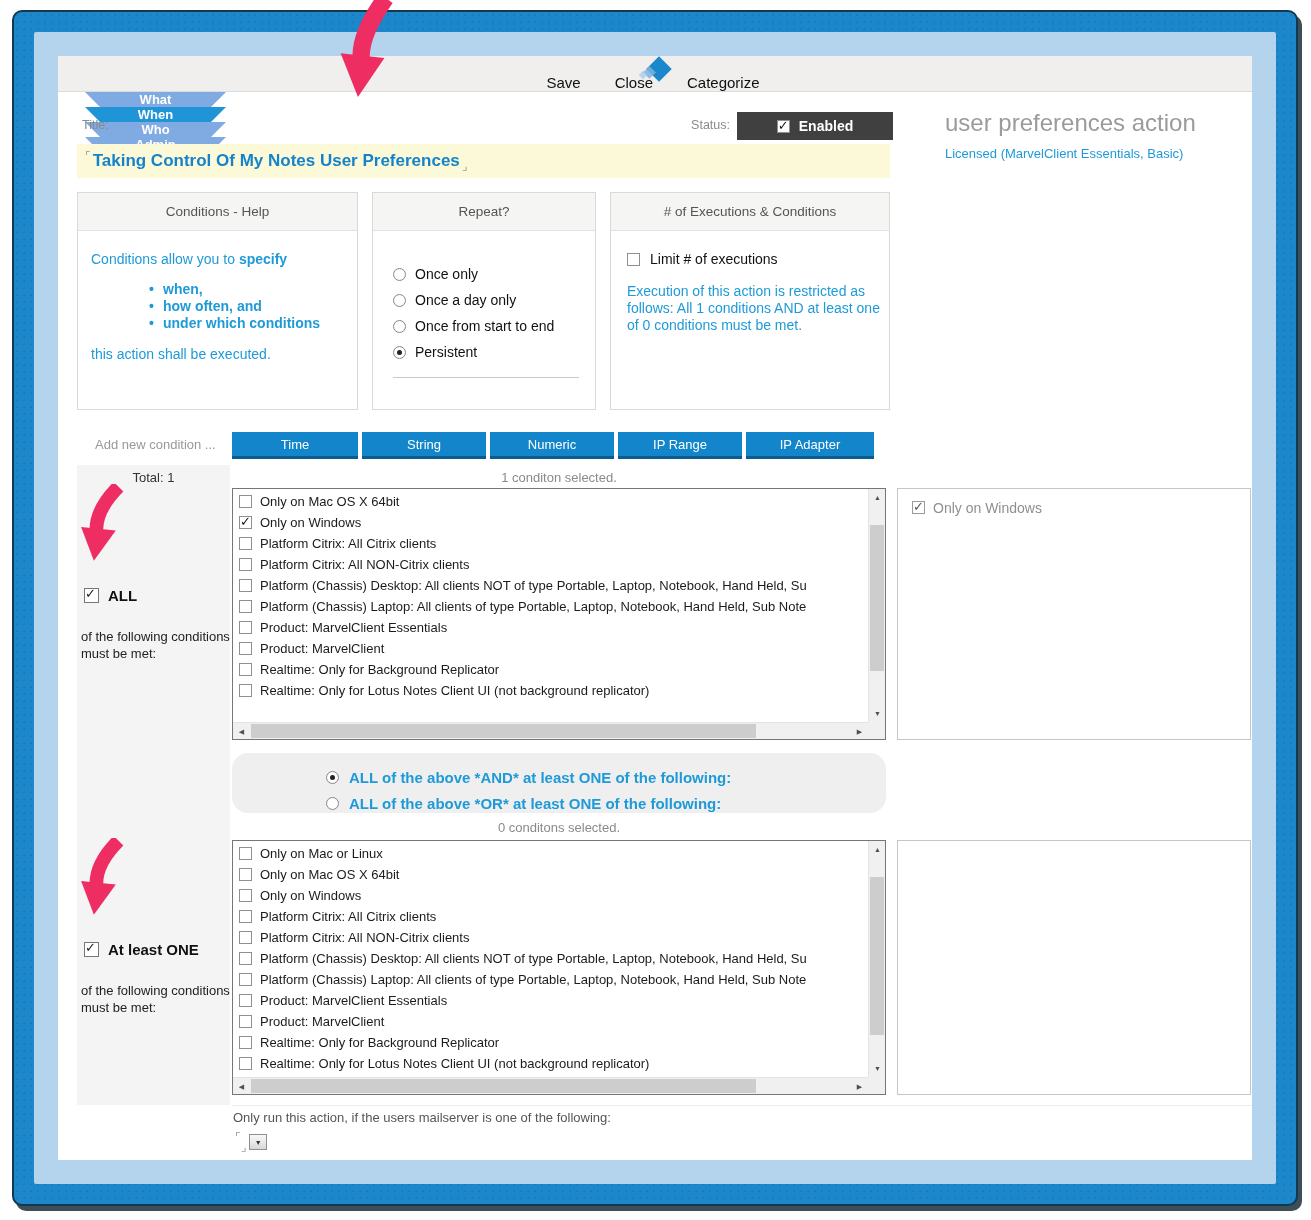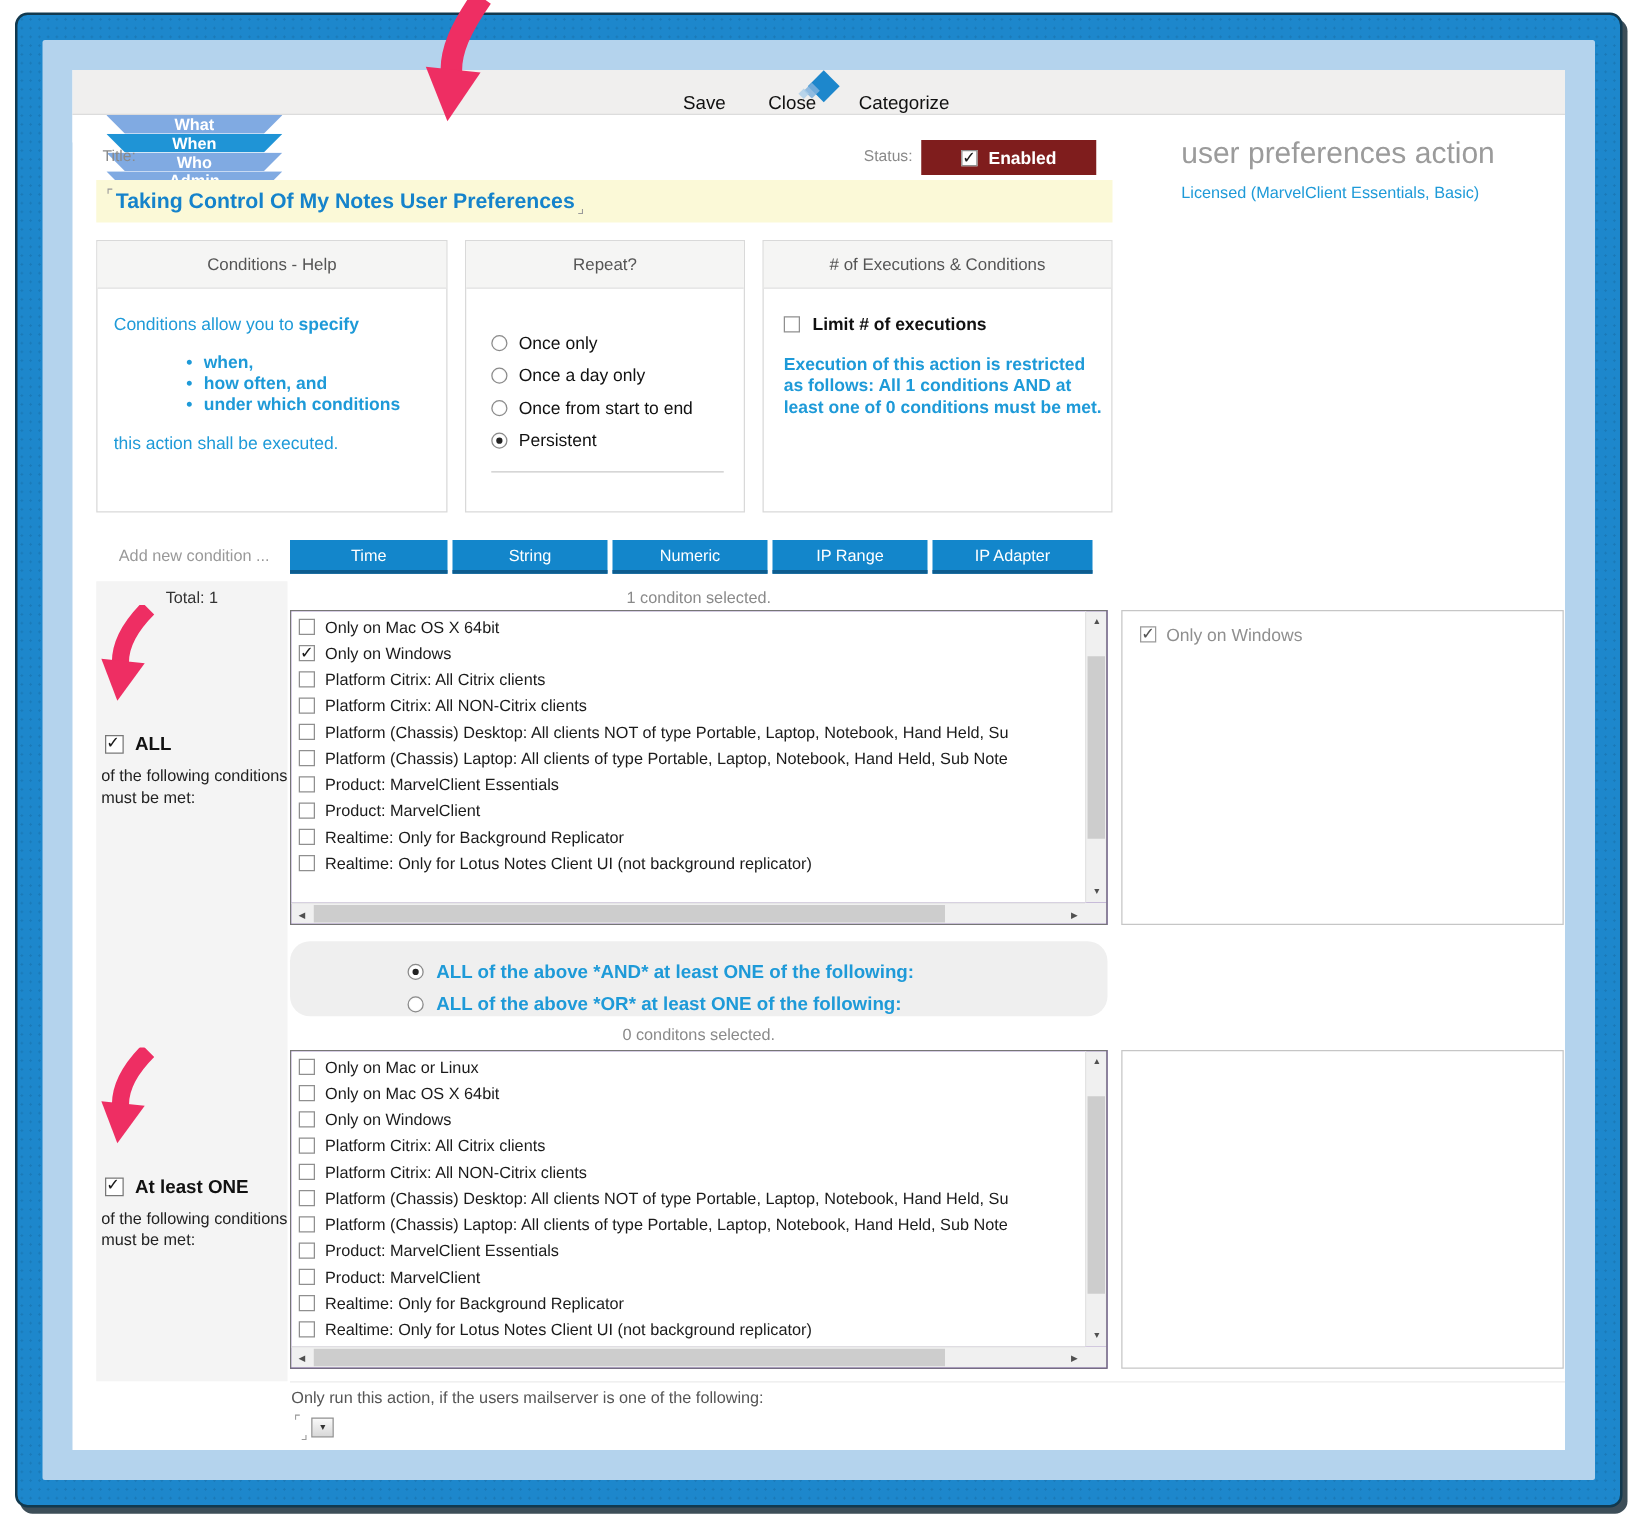--- a/index.html
+++ b/index.html
@@ -31,21 +31,21 @@
   .tabs { position:absolute; left:0; top:36px; width:100%; height:22px; background:#fff;
     display:flex; padding-left:27px;flex-direction:column; }
   .tab { width:141px; height:22px; margin-right:1px; background:#80aae2; color:#fff;
     display:flex; align-items:center; justify-content:center;
     clip-path:polygon(0 0, 100% 0, calc(100% - 15px) 100%, 15px 100%); }
   .tab span { font-size:13px; font-weight:600; color:#fff; }
   .tab.on { background:#1f94d6; }
 
   
   .lbl { position:absolute; font-size:12.5px; color:#8a8a8a; }
-  .status-box { position:absolute; left:679px; top:56px; width:140px; height:28px; background:#7f1d1d;
+  .status-box { position:absolute; left:679px; top:56px; width:156px; height:28px; background:#404040;
     display:flex; align-items:center; justify-content:center; gap:9px; }
   .status-box .cb { background:#fff; }
   .status-box span.txt { color:#fff; font-size:14px; font-weight:bold; }
   .prod-title { position:absolute; left:887px; top:53px; font-size:24px; font-weight:normal; color:#9b9b9b; }
   .license { position:absolute; left:887px; top:90px; font-size:13px; color:#1e9ad8; }
   .title-field { position:absolute; left:19px; top:88px; width:813px; height:34px; background:#fbf9d7;
     display:flex; align-items:center; padding-left:8px; }
   .title-field .val { font-size:17px; font-weight:bold; color:#1583cb; margin:0 2px; white-space:nowrap; }
   .nb { color:#9a9a9a; font-size:12px; }
   .nb.open { vertical-align:top; position:relative; top:-5px; }
@@ -66,38 +66,38 @@
   .panel { position:absolute; top:136px; height:218px; background:#fff; border:1px solid #d9d9d9; }
   .panel .phead { height:38px; background:#f5f5f4; border-bottom:1px solid #e2e2e2;
     display:flex; align-items:center; justify-content:center; font-size:13.5px; color:#555; }
   .help-body { padding:20px 12px 0 13px; color:#1e9ad8; font-size:14px; }
   .help-bullets { margin:14px 0 14px 58px; }
   .help-bullets div { font-weight:bold; line-height:17px; position:relative; padding-left:14px; }
   .help-bullets div::before { content:"•"; position:absolute; left:0; top:0; }
   .repeat-body { padding:30px 0 0 20px; }
   .radio-row { display:flex; align-items:center; gap:9px; height:26px; font-size:14px; color:#111; }
   .repeat-hr { margin:12px 0 0 2px; width:186px; border-top:1px solid #c9c9c9; }
-  .exec-body { padding:20px 0 0 16px;font-weight:bold; }
+  .exec-body { padding:20px 0 0 16px; }
   .exec-cb-row { display:flex; align-items:center; gap:10px; font-size:14px; color:#111; }
   .exec-note { margin-top:16px; width:258px; color:#1e9ad8; font-size:14px; line-height:17px; }
 
   
   .add-label { position:absolute; left:37px; top:381px; font-size:13px; color:#999; }
   .btn-blue { position:absolute; top:376px; height:27px; background:#1386cb; color:#fff;
     border:none; border-bottom:3px solid #0d5c8f; font-size:13px;
     font-family:"Liberation Sans","DejaVu Sans",sans-serif;
     display:flex; align-items:center; justify-content:center; cursor:pointer; }
 
   
   .left-col { position:absolute; left:19px; top:409px; width:153px; height:640px; background:#f4f4f4; }
   .total { position:absolute; left:19px; top:414px; width:153px; text-align:center; font-size:13px; color:#333; }
   .sel-label { position:absolute; left:174px; width:654px; text-align:center; font-size:13px; color:#8a8a8a; }
   .big-check { position:absolute; display:flex; align-items:center; gap:9px; }
   .big-check .t { font-size:15px; font-weight:bold; color:#111; }
-  .sub-label { position:absolute; width:152px; font-size:13px; color:#222; line-height:17px; }
+  .sub-label { position:absolute; width:152px; font-size:13px; color:#222; line-height:17px;margin-top:16px; }
 
   .listbox { position:absolute; left:174px; width:654px; background:#4c1d95; border:1px solid #767676; }
   .rows { position:absolute; left:0; top:0; right:17px; bottom:17px; overflow:hidden; padding-top:2px; background:#fff; }
   .list-row { height:21px; display:flex; align-items:center; gap:8px; padding-left:6px; cursor:default; }
   .list-row .row-label { font-size:13px; color:#1b1b1b; white-space:nowrap; }
   .vscroll { position:absolute; right:0; top:0; bottom:17px; width:17px; background:#f0f0f0; border-left:1px solid #e3e3e3; }
   .hscroll { position:absolute; left:0; right:17px; bottom:0; height:17px; background:#f0f0f0; border-top:1px solid #e3e3e3; }
   .corner { position:absolute; right:0; bottom:0; width:17px; height:17px; background:#f0f0f0; }
   .sarr { position:absolute; width:17px; height:17px; display:flex; align-items:center; justify-content:center;
     font-size:7px; color:#505050; }

